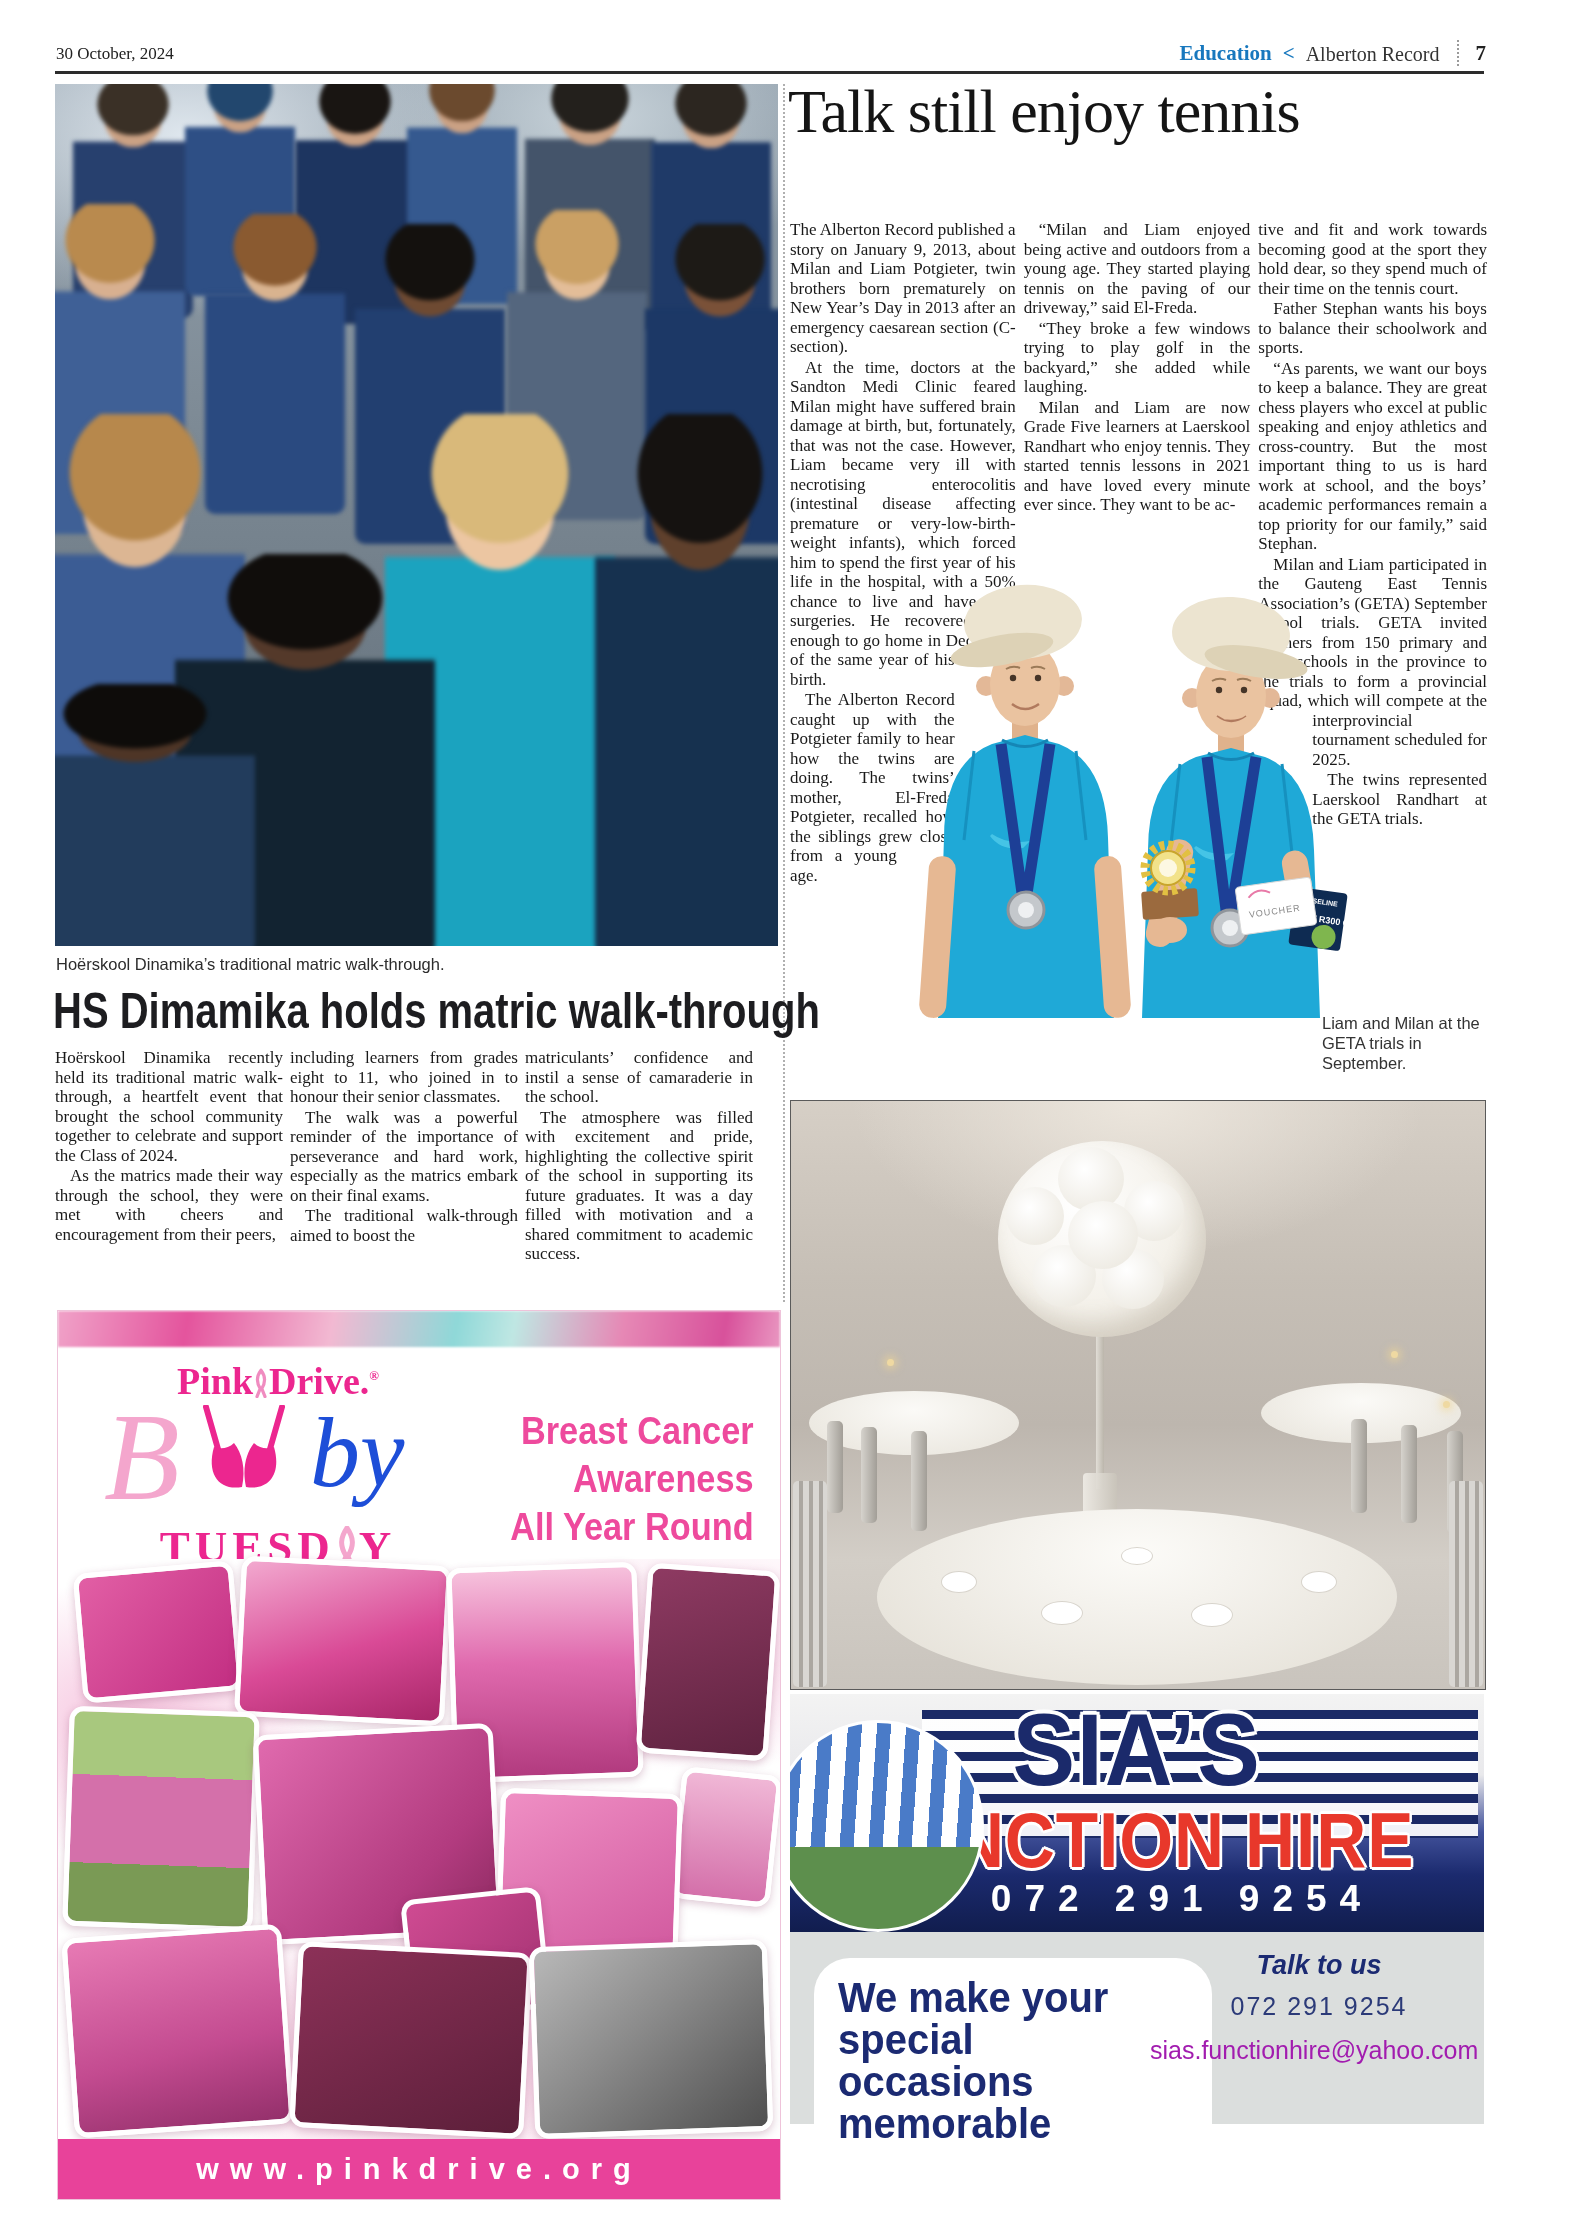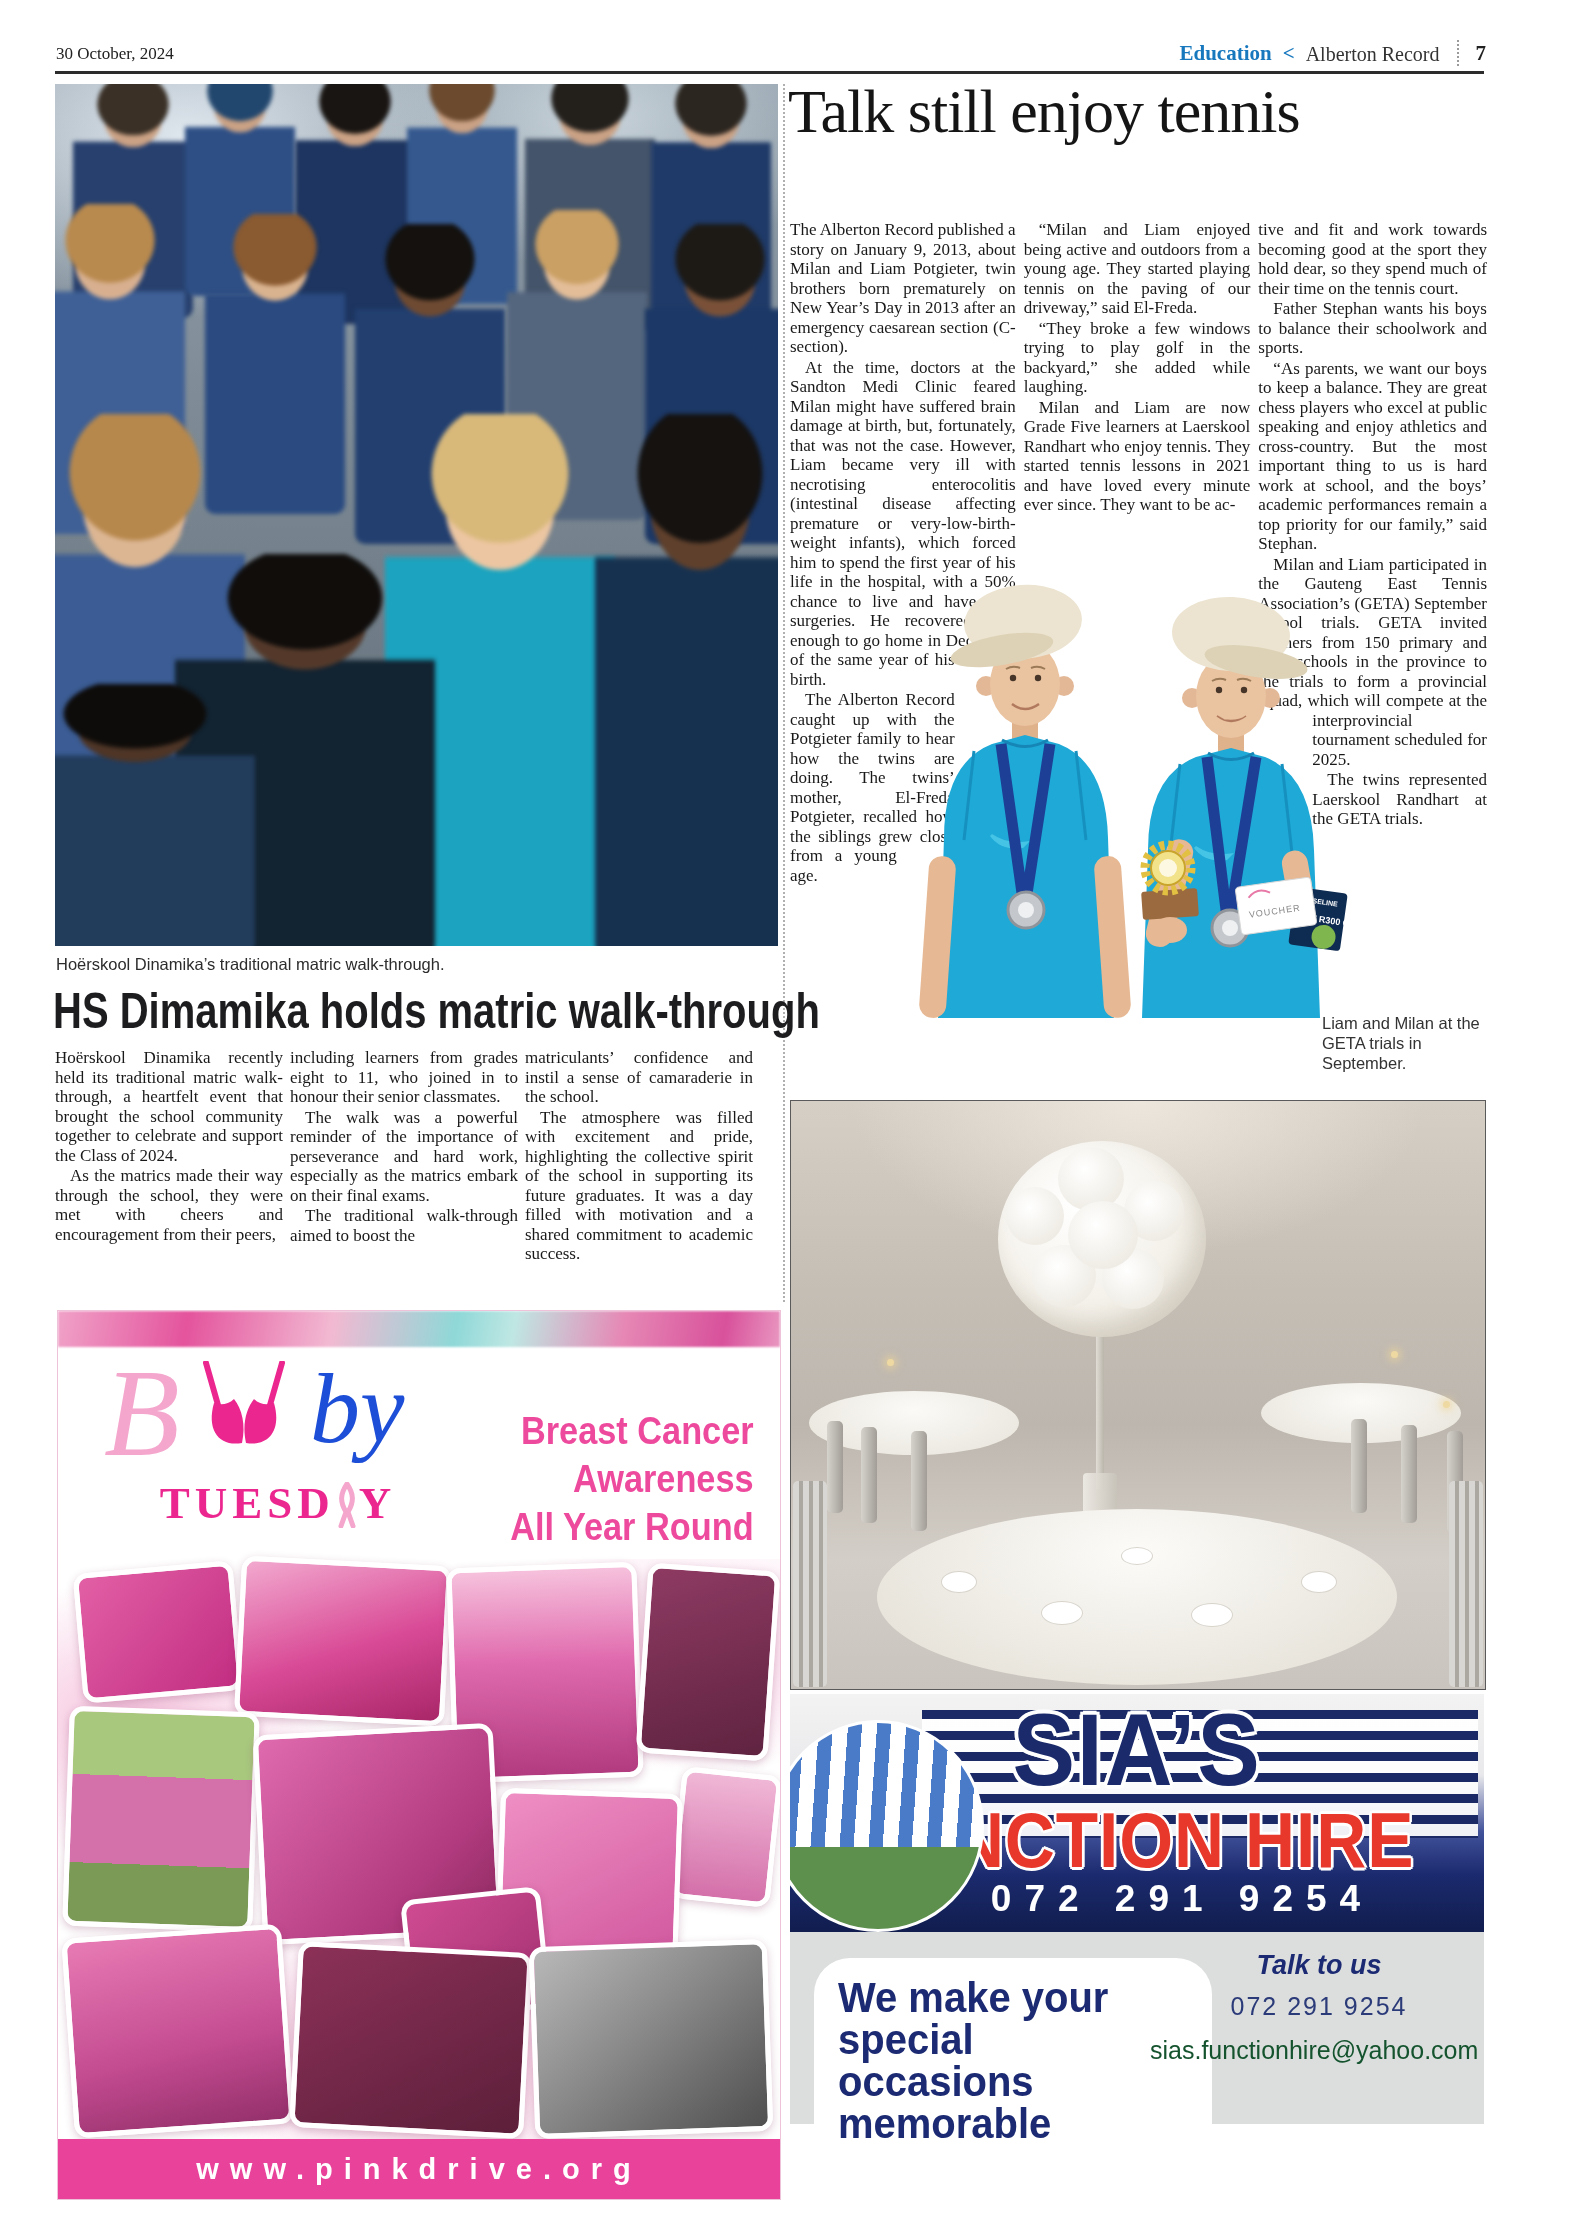--- a/index.html
+++ b/index.html
@@ -78,21 +78,21 @@
   .sia-tent{position:absolute;left:-18px;top:26px;width:206px;height:206px;border-radius:50%;border:3px solid #fff;
      background:
        linear-gradient(180deg, rgba(0,0,0,0) 0 60%, #5d8f4d 60% 100%),
        repeating-linear-gradient(94deg,#ffffff 0 15px,#4a7bc8 15px 29px);}
   
   .contact{position:absolute;left:790px;top:1932px;width:694px;height:192px;background:#dbdedd;}
   .bubble{position:absolute;left:24px;top:26px;width:352px;padding:18px 22px 20px 24px;background:#fff;border-radius:36px;}
   .bubble div{font:900 43px "Liberation Sans",sans-serif;color:#1b2a72;line-height:.98;transform:scaleX(.93);transform-origin:left;}
   .talk{position:absolute;left:380px;right:16px;top:18px;text-align:center;font:italic 900 27px "Liberation Sans",sans-serif;color:#1b2a72;}
   .cphone{position:absolute;left:380px;right:16px;top:60px;text-align:center;font:25px "Liberation Sans",sans-serif;color:#2b3a78;letter-spacing:2px;}
-  .cemail{position:absolute;left:360px;right:6px;top:104px;text-align:center;font:25px "Liberation Sans",sans-serif;color:#14532d;}
+  .cemail{position:absolute;left:360px;right:6px;top:104px;text-align:center;font:25px "Liberation Sans",sans-serif;color:#a21caf;}
   
   .pink-ad{position:absolute;left:57px;top:1310px;width:722px;height:888px;border:1px solid #eec3da;background:#fff;overflow:hidden;}
   .pa-strip{position:absolute;left:0;top:0;right:0;height:36px;
      background:linear-gradient(100deg,#f0a2c8 0%,#e4549d 18%,#f2b9d2 38%,#8fd8d8 55%,#bfe7e3 63%,#e688b5 78%,#d8519b 92%,#e997c1 100%);
      filter:blur(1.2px);}
   .pa-logo{position:absolute;left:40px;top:48px;width:360px;text-align:center;}
   .pa-brand{font:bold 38px "Liberation Serif",serif;color:#ec268f;letter-spacing:0;}
   .pa-brand sup{font-size:13px;}
   .pa-script{position:relative;height:118px;margin-top:-4px;}
   .pa-B{position:absolute;left:6px;top:-12px;font:italic 124px "Liberation Serif",serif;color:#f4a6cd;}
@@ -309,20 +309,25 @@
       <div>memorable</div>
     </div>
     <div class="talk">Talk to us</div>
     <div class="cphone">072 291 9254</div>
     <div class="cemail">sias.functionhire@yahoo.com</div>
   </div>
 
   <div class="pink-ad">
     <div class="pa-strip"></div>
     <div class="pa-logo">
+      <div class="pa-brand">
+        <span>Pink</span><svg width="16" height="30" viewBox="0 0 20 36" style="vertical-align:-4px;">
+            <path d="M10 2 C4 10 4 17 9 25 L5 35 M10 2 C16 10 16 17 11 25 L15 35" stroke="#f08cc0" stroke-width="4" fill="none" stroke-linecap="round"></path>
+          </svg><span>Drive.</span><sup>®</sup>
+      </div>
       <div class="pa-script">
         <span class="pa-B">B</span>
         <svg width="120" height="96" viewBox="0 0 120 96" style="position:absolute;left:86px;top:6px;">
           <path d="M22 2 L34 44 M98 2 L86 44" stroke="#ec268f" stroke-width="6" fill="none" stroke-linecap="round"></path>
           <path d="M30 42 C22 70 36 86 58 82 C62 64 58 48 50 38 C44 44 36 44 30 42 Z" fill="#ec268f"></path>
           <path d="M90 42 C98 70 84 86 62 82 C58 64 62 48 70 38 C76 44 84 44 90 42 Z" fill="#ec268f"></path>
         </svg>
         <span class="pa-by">by</span>
       </div>
       <div class="pa-tuesday">

